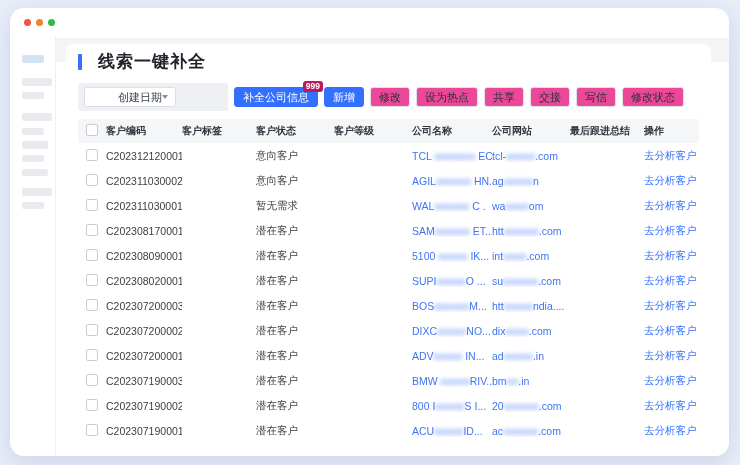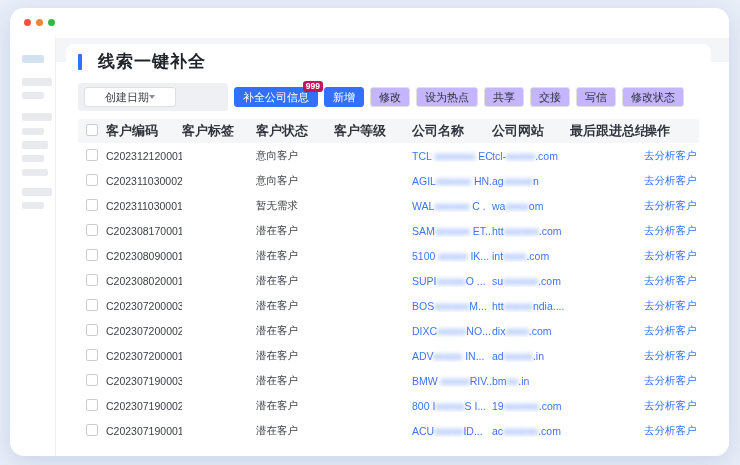--- a/index.html
+++ b/index.html
@@ -41,37 +41,37 @@
 
   .title-row { display:flex; align-items:center; gap:16px; padding:6px 12px 0; }
   .accent { width:4px; height:16px; background:#3370ff; border-radius:1px; }
   .page-title { font-size:17px; font-weight:bold; color:#20242b; letter-spacing:1px; }
 
   
   .toolbar { display:flex; align-items:center; gap:6px; margin:10px 12px 0; }
   .filter-band { width:150px; height:28px; flex:0 0 150px; background:#eef0f3; border-radius:3px;
                  display:flex; align-items:center; padding-left:6px; }
   .select { width:92px; height:20px; background:#fff; border:1px solid #dcdfe5; border-radius:3px;
-            display:flex; align-items:center; justify-content:center; padding:0 7px;
+            display:flex; align-items:center; justify-content:flex-end; padding:0 7px;
             font-size:11px; color:#3a3f47; cursor:pointer; }
   .caret { width:0; height:0; border-left:3.5px solid transparent; border-right:3.5px solid transparent;
            border-top:4px solid #8a9099; display:inline-block; }
   .btn { height:20px; line-height:18px; padding:0 8px; font-size:11px; border-radius:3px;
-         background:#c4b5fd; border:1px solid #dee0e3; color:#2b3038; cursor:pointer;
+         background:#ec4899; border:1px solid #dee0e3; color:#2b3038; cursor:pointer;
          position:relative; white-space:nowrap; flex:0 0 auto;
          font-family:"Liberation Sans","DejaVu Sans",sans-serif; }
   .btn.primary { background:#3370ff; border-color:#3370ff; color:#fff; }
   .badge { position:absolute; top:-7px; right:-6px; background:#be185d; color:#fff;
            font-size:8.5px; line-height:11px; height:11px; padding:0 3px; border-radius:3px; font-weight:bold; }
 
   
   .table { margin:8px 12px 0; }
   .tr, .thead { display:grid; grid-template-columns:28px 76px 74px 78px 78px 80px 78px 74px 55px; align-items:center; }
   .thead { height:24px; background:#f5f6f8; border-radius:2px; }
-  .th { font-size:13px; color:#30353d; font-weight:bold; padding-right:4px; overflow:hidden; white-space:nowrap; }
+  .th { font-size:10px; color:#30353d; font-weight:bold; padding-right:4px; overflow:hidden; white-space:nowrap; }
   .tr { height:25px; }
   .td { font-size:10.5px; color:#3c4046; padding-right:4px; overflow:hidden; white-space:nowrap; }
   .td.blue, .th-link { color:#3f74f6; }
   .cbx { width:12px; height:12px; border:1px solid #c9ccd4; border-radius:2px; background:#fff;
          display:inline-block; margin-left:8px; cursor:pointer; }
   .m { filter:blur(2.2px); opacity:.85; }
   .action { font-size:10.5px; color:#3370ff; text-decoration:none; cursor:pointer; display:block; text-align:center; }
   .th.center { text-align:left; padding-right:0; }
 </style>
 </head>
@@ -264,21 +264,21 @@
                   <a class="action">去分析客户</a>
                 </div>
               </div>
               <div class="tr">
                 <div class="td"><span class="cbx"></span></div>
                 <div class="td">C202307190002</div>
                 <div class="td"></div>
                 <div class="td">潜在客户</div>
                 <div class="td"></div>
                 <div class="td blue"><span>800 I</span><span class="m">ooooo</span><span>S I...</span></div>
-                <div class="td blue"><span>19</span><span class="m">oooooo</span><span>.com</span></div>
+                <div class="td blue"><span>20</span><span class="m">oooooo</span><span>.com</span></div>
                 <div class="td"></div>
                 <div class="td">
                   <a class="action">去分析客户</a>
                 </div>
               </div>
               <div class="tr">
                 <div class="td"><span class="cbx"></span></div>
                 <div class="td">C202307190001</div>
                 <div class="td"></div>
                 <div class="td">潜在客户</div>

